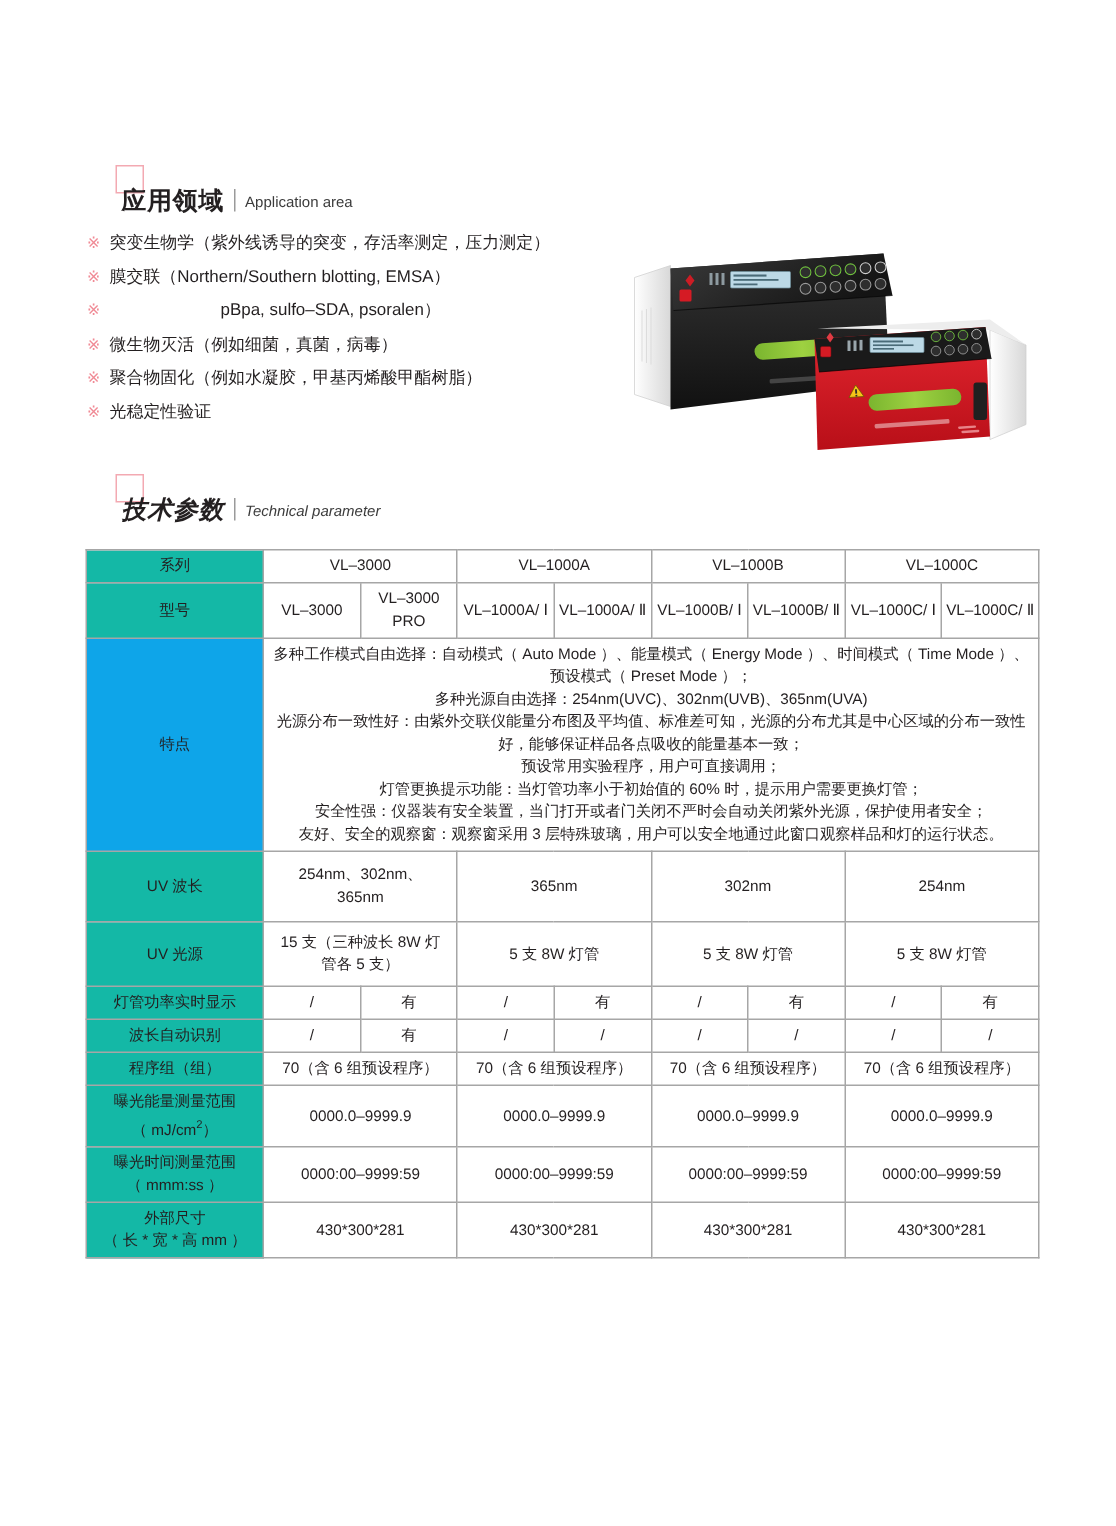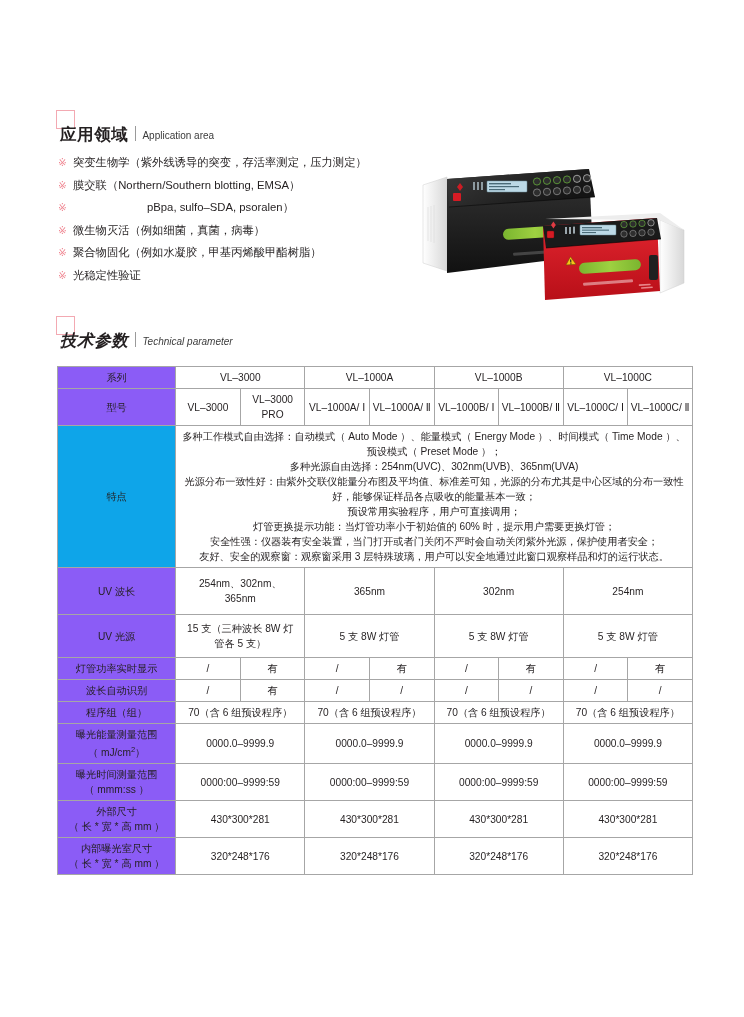--- a/index.html
+++ b/index.html
@@ -12,20 +12,21 @@
     color: #231f20;
   }
   .page { position: relative; width: 744px; height: 1017px; overflow: hidden; }
 
   
   .section-head {
     position: absolute;
     display: flex;
     align-items: flex-end;
     height: 26px;
+    margin-left: 21px;
   }
   .head-marker {
     position: absolute;
     left: -4px; top: -6px;
     width: 19px; height: 19px;
     border: 1.2px solid #f3a9b2;
     background: transparent;
     pointer-events: none;
   }
   .head-cn {
@@ -104,21 +105,21 @@
   table.spec td {
     border: 1px solid #a6a6a6;
     text-align: center;
     vertical-align: middle;
     font-size: 10.2px;
     line-height: 15px;
     color: #231f20;
     padding: 3px 2px;
   }
   td.lbl {
-    background: #8b5cf6;
+    background: #14b8a6;
     font-size: 10.8px;
     padding: 4px 3px;
   }
   td.feat-lbl { background: #0ea5e9; font-size: 10.8px; }
   td.feat-body {
     text-align: left;
     padding: 7px 9px 8px 9px;
     font-size: 10.4px;
     line-height: 18.6px;
   }
@@ -439,28 +440,18 @@
           <td class="lbl">
             <div>外部尺寸</div>
             <div>（ 长 * 宽 * 高 mm ）</div>
           </td>
           <td class="big" colspan="2">430*300*281</td>
           <td class="big" colspan="2">430*300*281</td>
           <td class="big" colspan="2">430*300*281</td>
           <td class="big" colspan="2">430*300*281</td>
         </tr>
 
-        <tr>
-          <td class="lbl">
-            <div>内部曝光室尺寸</div>
-            <div>（ 长 * 宽 * 高 mm ）</div>
-          </td>
-          <td class="big" colspan="2">320*248*176</td>
-          <td class="big" colspan="2">320*248*176</td>
-          <td class="big" colspan="2">320*248*176</td>
-          <td class="big" colspan="2">320*248*176</td>
-        </tr>
 
       </tbody>
     </table>
   </div>
 
 </div>
 
 </body></html>

